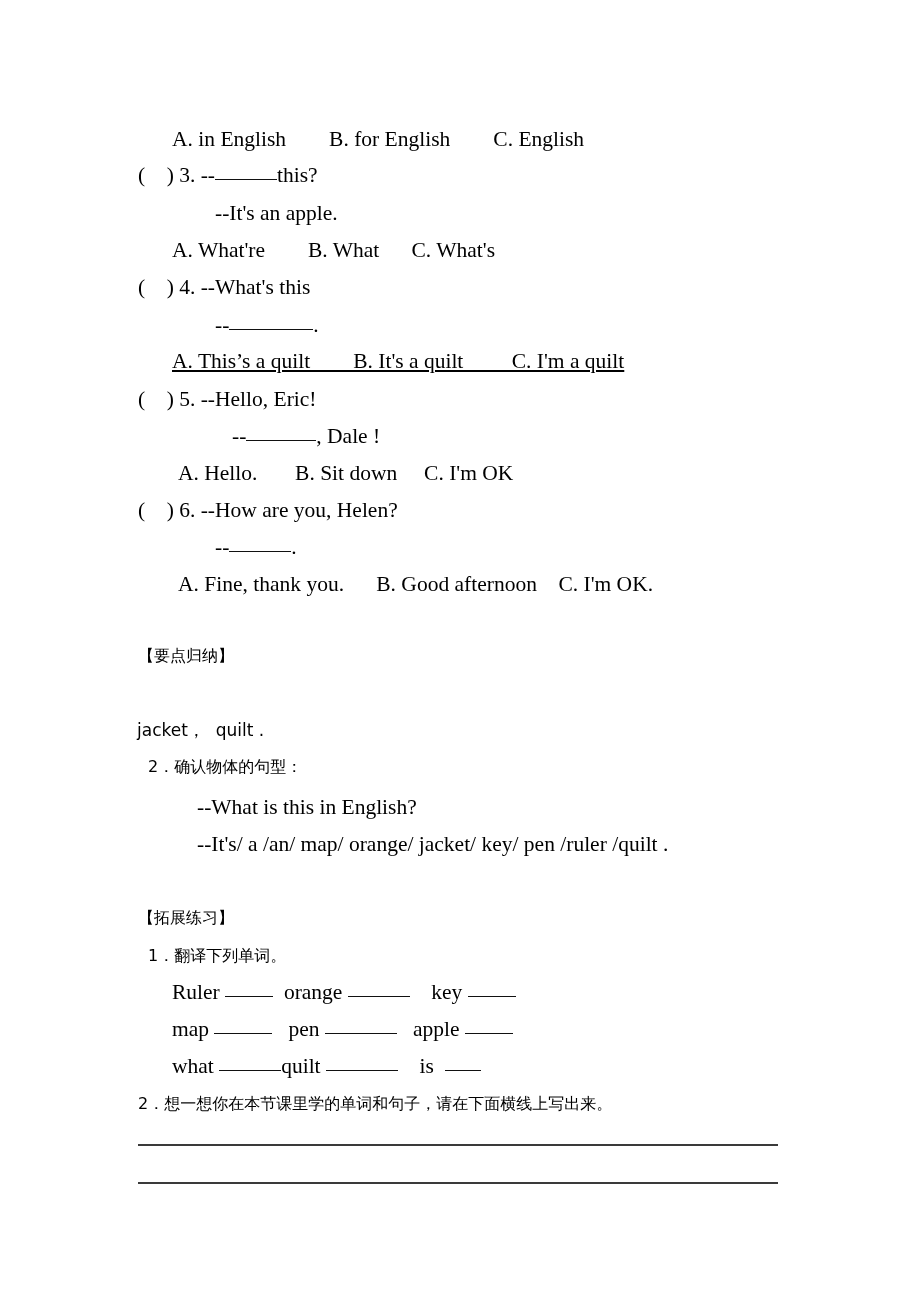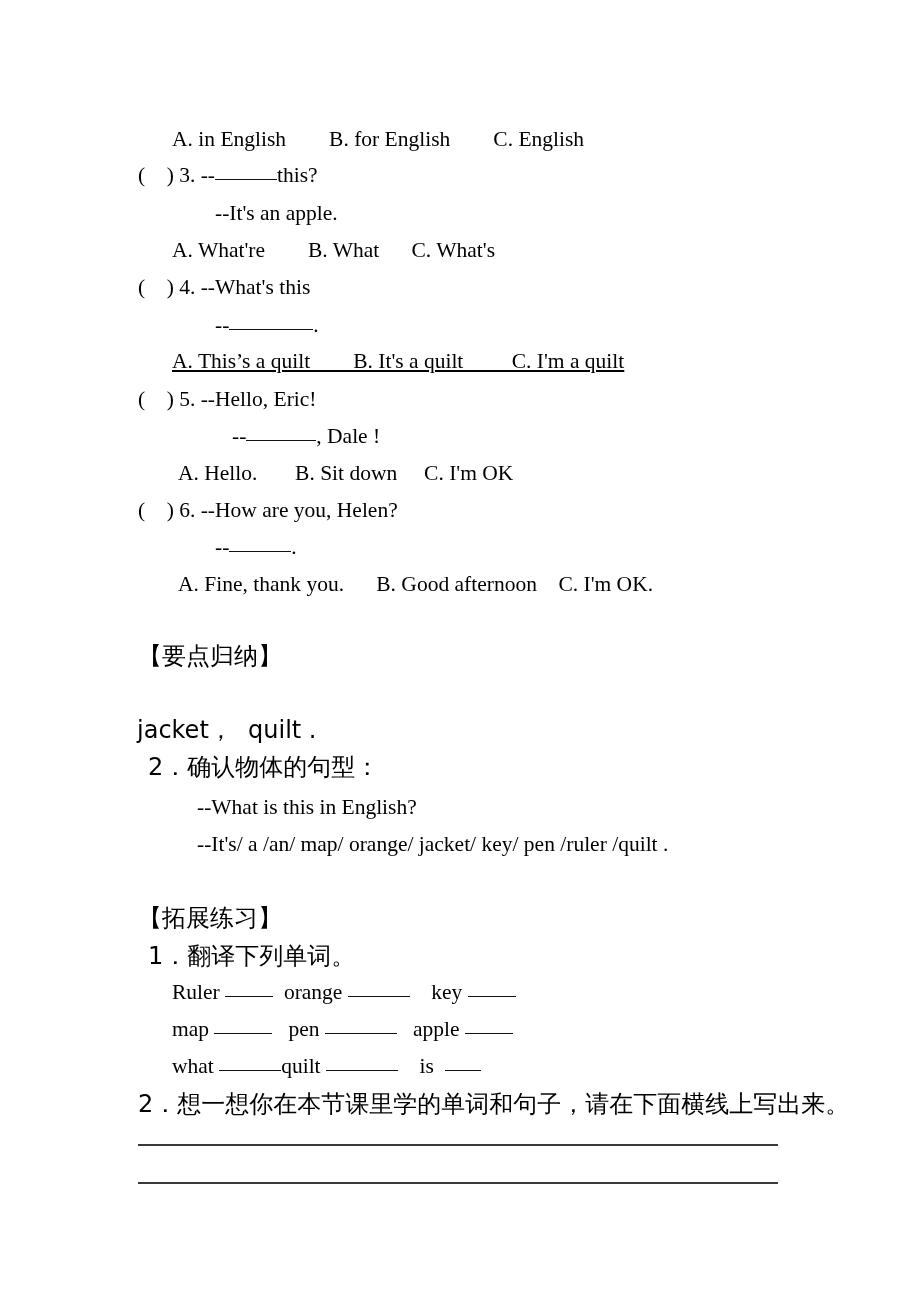--- a/index.html
+++ b/index.html
@@ -26,21 +26,21 @@
   
   .line {
     position: absolute;
     white-space: pre;
     font-size: 21.5px;
     line-height: 24px;
     letter-spacing: 0px;
   }
   .cn {
     font-family: "DejaVu Sans", "Liberation Sans", sans-serif;
-    font-size: 24px;
+    font-size: 16px;
   }
   
   .blank {
     display: inline-block;
     border-bottom: 1.6px solid #111;
     vertical-align: 2px;
     height: 13px;
   }
   
   .rule {
@@ -76,21 +76,21 @@
 
   <div class="line" style="left:138px; top:487px;">(    ) 6. --How are you, Helen?</div>
 
   <div class="line" style="left:215px; top:524px;"><span>--</span><span class="blank" style="width:62px;"></span><span>.</span></div>
 
   <div class="line" style="left:178px; top:561px;">A. Fine, thank you.      B. Good afternoon    C. I'm OK.</div>
 
   <div class="line cn" style="left:138px; top:633px;">【要点归纳】</div>
 
 
-  <div class="line cn" style="left:137px; top:707px; font-size:24px;">jacket，  quilt .</div>
+  <div class="line cn" style="left:137px; top:707px; font-size:17px;">jacket，  quilt .</div>
 
   <div class="line cn" style="left:148px; top:744px;">2．确认物体的句型：</div>
 
   <div class="line" style="left:197px; top:784px;text-align:right;">--What is this in English?</div>
 
   <div class="line" style="left:197px; top:821px;">--It's/ a /an/ map/ orange/ jacket/ key/ pen /ruler /quilt .</div>
 
   <div class="line cn" style="left:138px; top:895px;">【拓展练习】</div>
 
   <div class="line cn" style="left:148px; top:933px;">1．翻译下列单词。</div>

